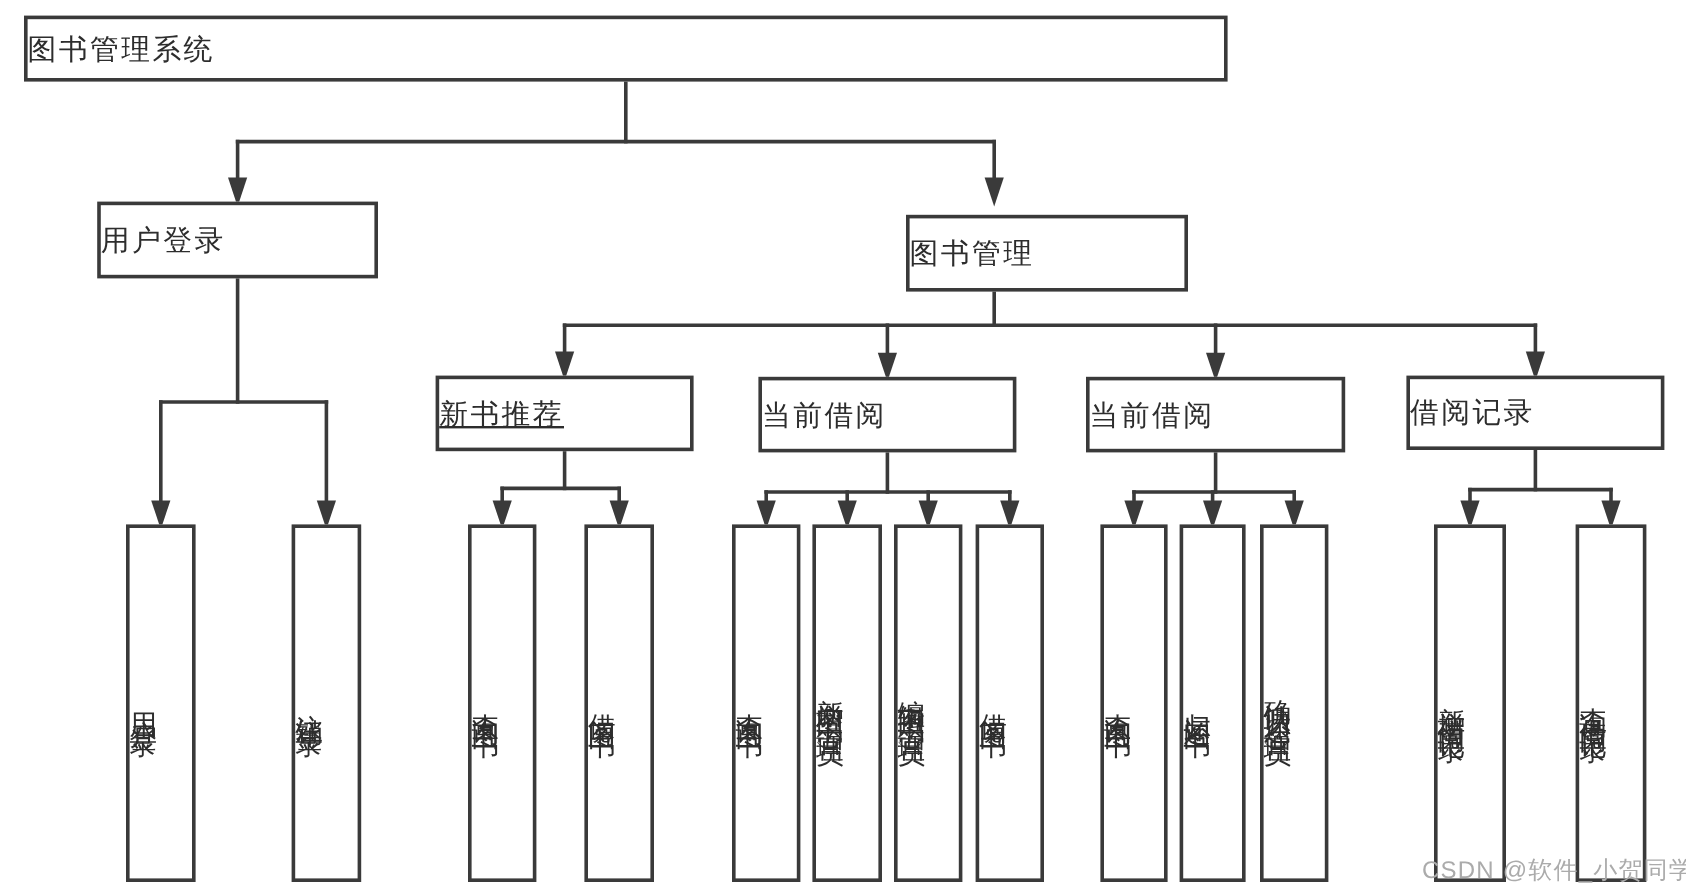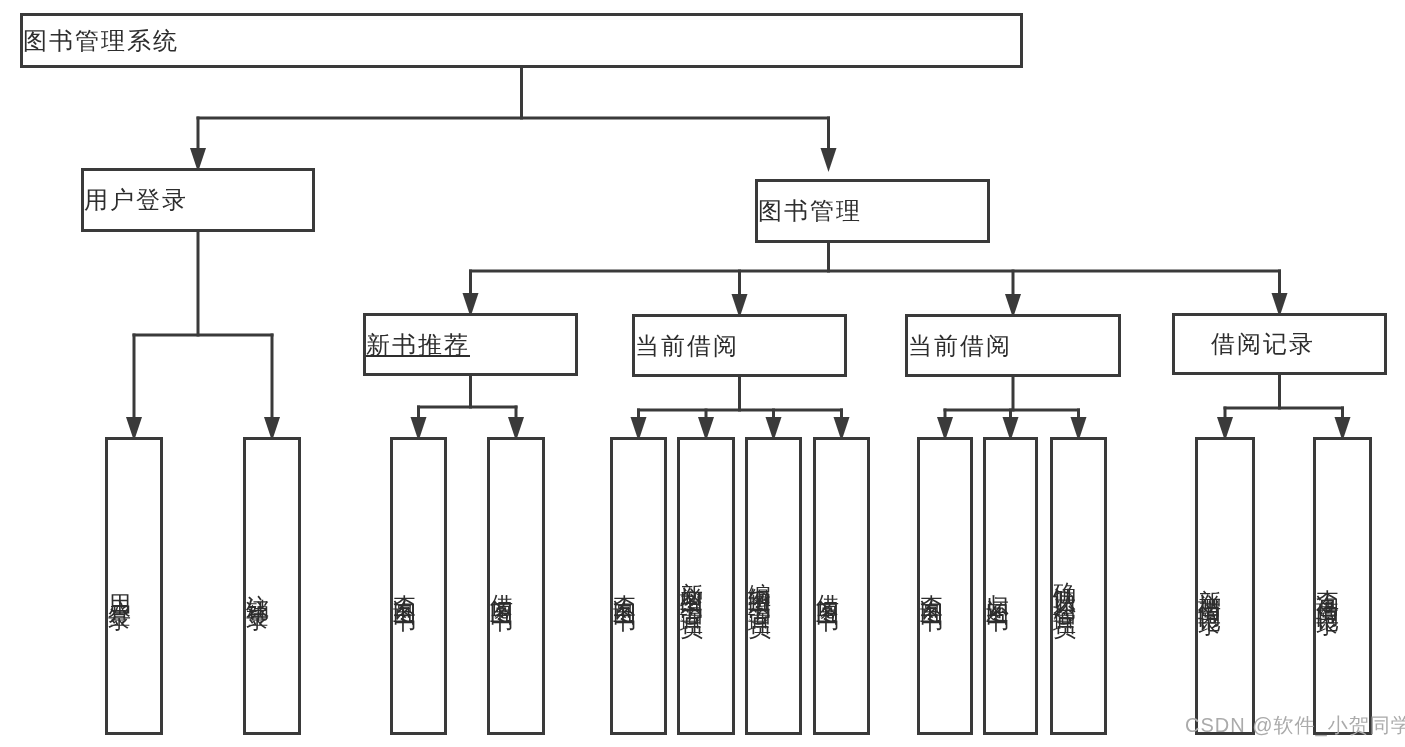--- a/index.html
+++ b/index.html
@@ -116,21 +116,21 @@
       </div>
       <div class="node h" style="left: 363px; top: 313px; width: 215px; height: 63px; text-decoration: underline;">
         <span class="label">新书推荐</span>
       </div>
       <div class="node h" style="left: 632px; top: 314px; width: 215px; height: 63px;">
         <span class="label">当前借阅</span>
       </div>
       <div class="node h" style="left: 905px; top: 314px; width: 216px; height: 63px;">
         <span class="label">当前借阅</span>
       </div>
-      <div class="node h" style="left: 1172px; top: 313px; width: 215px; height: 62px; padding-left: 36px;">
+      <div class="node h" style="left: 1172px; top: 313px; width: 215px; height: 62px;">
         <span class="label">借阅记录</span>
       </div>
       <div class="node v" style="left: 105px; top: 437px; width: 58px; height: 298px;">
         <span class="label">用户登录</span>
       </div>
       <div class="node v" style="left: 243px; top: 437px; width: 58px; height: 298px;">
         <span class="label">注销登录</span>
       </div>
       <div class="node v" style="left: 390px; top: 437px; width: 57px; height: 298px;">
         <span class="label">查询图书</span>

